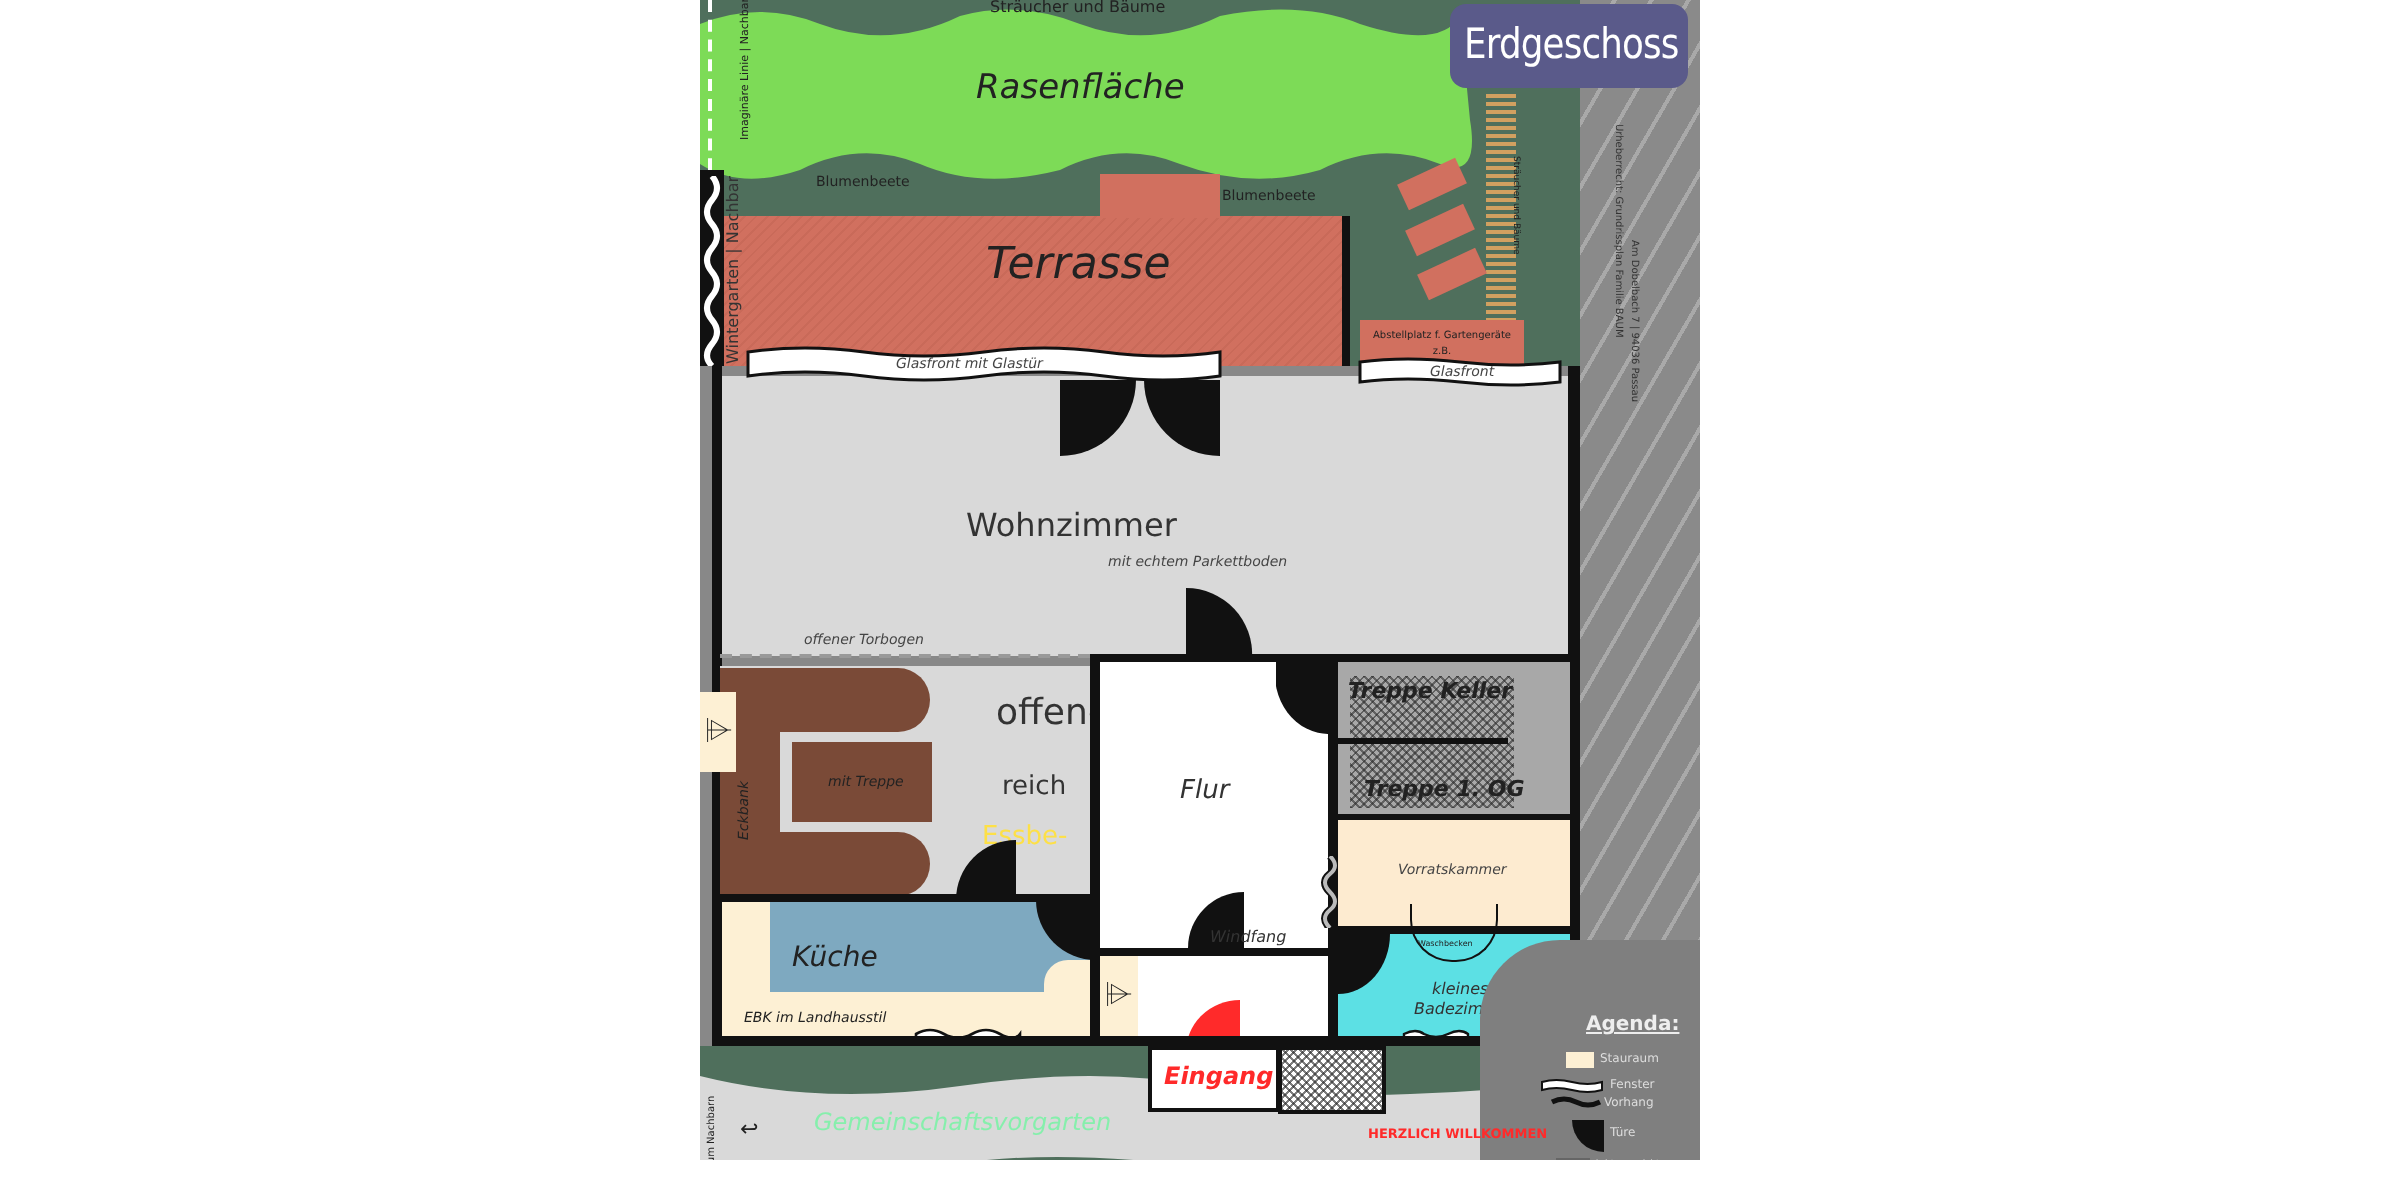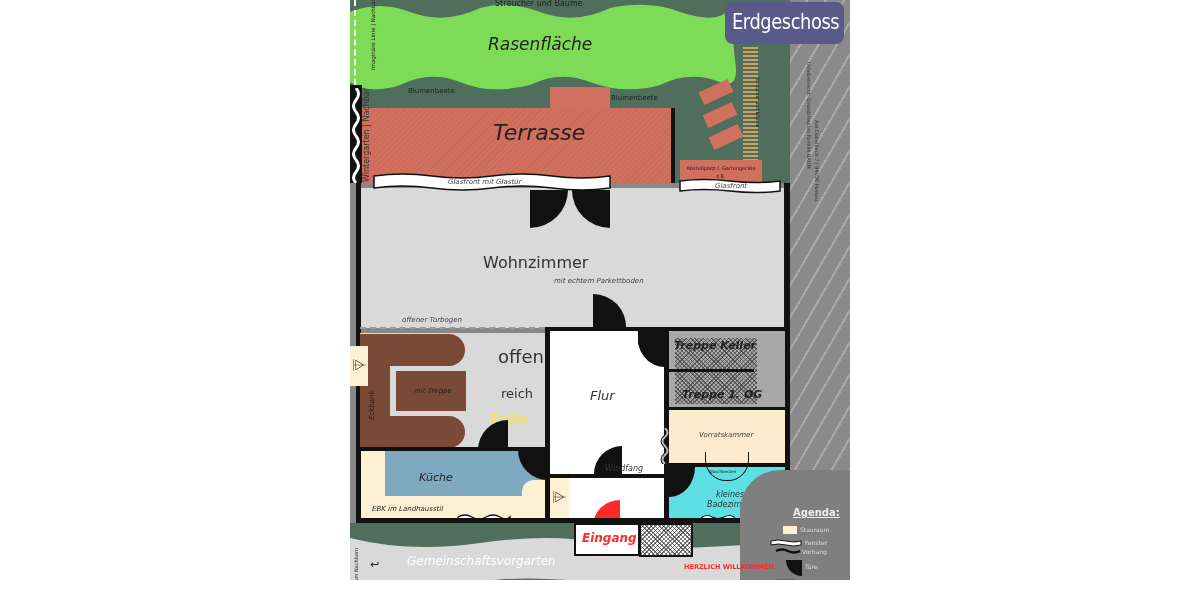--- a/index.html
+++ b/index.html
@@ -96,21 +96,21 @@
   </svg>
   <div class="abs" style="left:0;top:346px;width:18px;height:40px;background:#fdf0d4;"></div>
   <div class="lbl" style="left:3px;top:358px;font-size:12px;transform:rotate(90deg);">⏅</div>
 
   <div class="wall" style="left:6px;top:447px;width:190px;height:4px;"></div>
 
   <div class="abs" style="left:11px;top:451px;width:185px;height:67px;background:#fdf0d4;"></div>
   <div class="abs" style="left:34px;top:451px;width:162px;height:45px;background:#7ea9c0;"></div>
   <div class="abs" style="left:11px;top:451px;width:24px;height:67px;background:#fdf0d4;border-radius:12px 0 0 0;"></div>
   <div class="abs" style="left:172px;top:480px;width:24px;height:38px;background:#fdf0d4;border-radius:12px 0 0 0;"></div>
-  <div class="lbl it" style="left:69px;top:471px;font-size:11px;">Küche</div>
+  <div class="lbl it" style="left:46px;top:471px;font-size:14px;">Küche</div>
   <div class="lbl it" style="left:22px;top:505px;font-size:7px;">EBK im Landhausstil</div>
   <svg class="abs" style="left:168px;top:450px" width="30" height="30" viewBox="0 0 30 30">
     <path d="M30,0 L0,0 A30,30 0 0 0 30,30 Z" fill="#111"></path>
   </svg>
   <svg class="abs" style="left:106px;top:514px" width="56" height="14" viewBox="0 0 56 14">
     <path d="M2,3 Q9,-1 16,3 Q23,7 30,3 Q37,-1 44,3 Q51,7 54,3 L54,11 Q51,15 44,11 Q37,7 30,11 Q23,15 16,11 Q9,7 2,11 Z" fill="#fff" stroke="#111" stroke-width="1.3"></path>
   </svg>
 
   <div class="wall" style="left:195px;top:328px;width:5px;height:195px;"></div>
   <div class="wall" style="left:195px;top:327px;width:245px;height:4px;"></div>
@@ -167,21 +167,21 @@
   <div class="abs" style="left:0;top:523px;width:440px;height:77px;background:#4f6f5c;"></div>
   <svg class="abs" style="left:0;top:523px" width="500" height="77" viewBox="0 0 500 77">
     <path d="M0,15 Q60,30 130,20 Q200,10 250,20 Q320,30 440,18 L500,0 L500,77 L440,77 Q330,70 260,62 Q180,50 120,60 Q50,70 0,65 Z" fill="#d9d9d9"></path>
   </svg>
   <div class="abs" style="left:390px;top:470px;width:110px;height:130px;background:#7f7f7f;border-radius:40px 0 0 0;"></div>
 
   <div class="abs" style="left:224px;top:523px;width:62px;height:29px;background:#fff;border:2px solid #111;"></div>
   <div class="lbl it" style="left:232px;top:531px;font-size:12px;font-weight:bold;color:#ff2a2a;">Eingang</div>
   <div class="abs" style="left:289px;top:523px;width:50px;height:30px;background:repeating-linear-gradient(45deg,rgba(40,40,40,.6) 0 1px,transparent 1px 3px),repeating-linear-gradient(-45deg,rgba(40,40,40,.6) 0 1px,transparent 1px 3px),#fff;border:2px solid #111;"></div>
 
-  <div class="lbl it" style="left:57px;top:554px;font-size:12px;color:#ffffff;">Gemeinschaftsvorgarten</div>
+  <div class="lbl it" style="left:57px;top:554px;font-size:12px;color:#86efac;">Gemeinschaftsvorgarten</div>
   <div class="lbl" style="left:3px;top:585px;font-size:5px;transform:rotate(-90deg);transform-origin:left top;">Zum Nachbarn</div>
   <div class="lbl" style="left:20px;top:558px;font-size:11px;">↩</div>
   <div class="lbl" style="left:334px;top:563px;font-size:6.5px;font-weight:bold;color:#ff2a2a;">HERZLICH WILLKOMMEN</div>
   <div class="lbl" style="left:365px;top:578px;font-size:16px;font-weight:bold;">↑</div>
   <div class="abs" style="left:335px;top:590px;width:60px;height:10px;background:repeating-linear-gradient(45deg,#333 0 1px,transparent 1px 3px);"></div>
 
   <div class="lbl" style="left:443px;top:507px;font-size:10px;font-weight:bold;color:#eee;text-decoration:underline;">Agenda:</div>
   <div class="abs" style="left:433px;top:526px;width:14px;height:8px;background:#fdf0d4;"></div>
   <div class="lbl" style="left:450px;top:526px;font-size:6px;color:#ddd;">Stauraum</div>
   <svg class="abs" style="left:420px;top:539px" width="32" height="8" viewBox="0 0 32 8">

